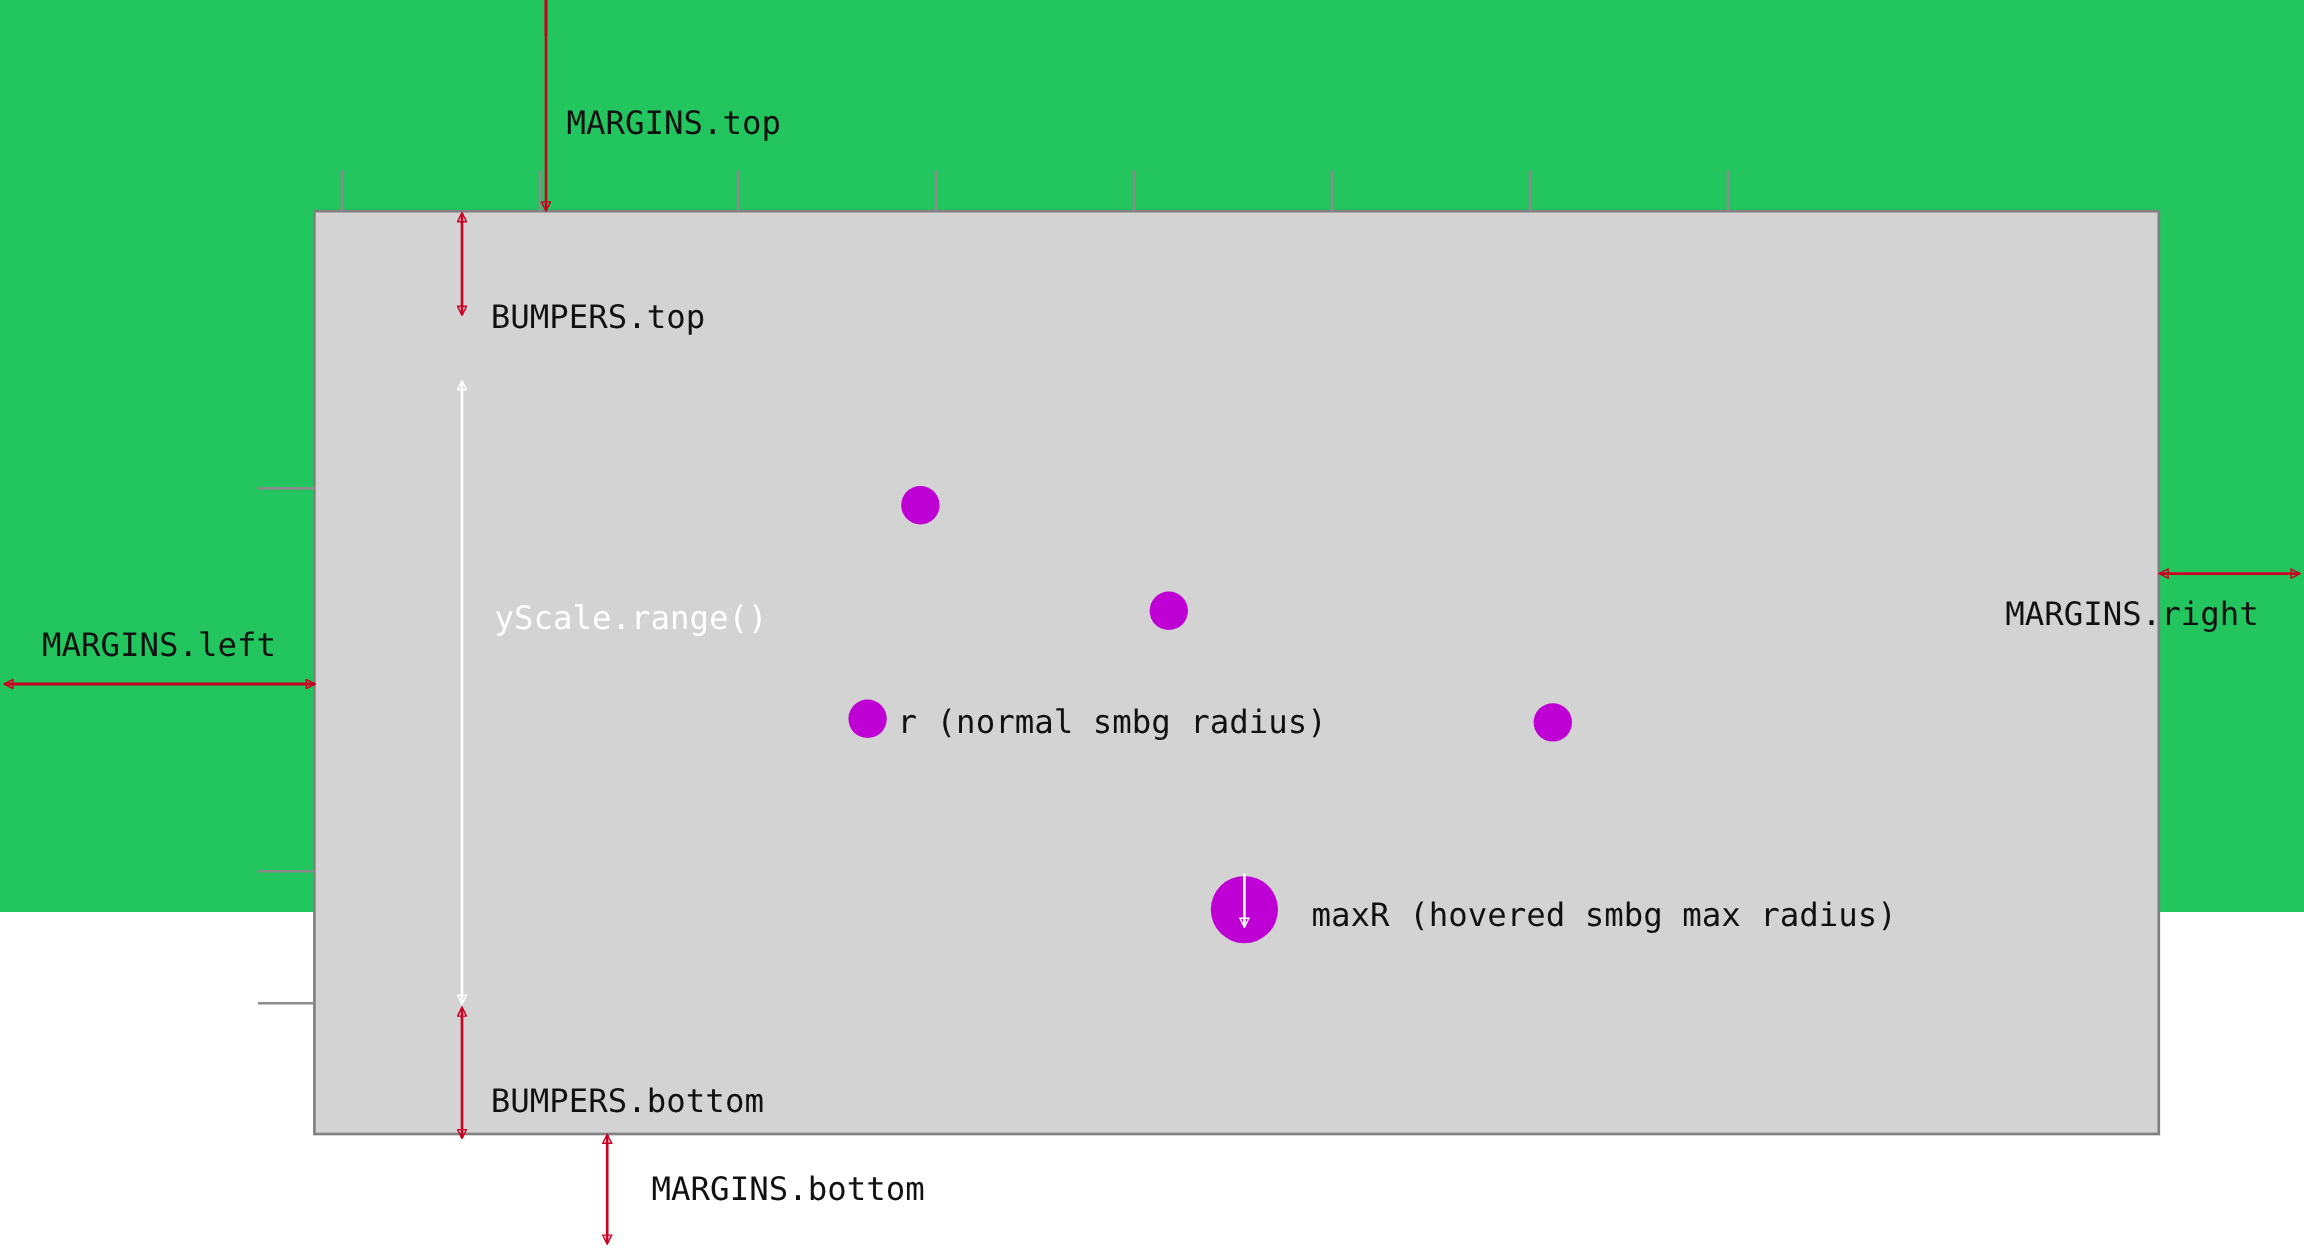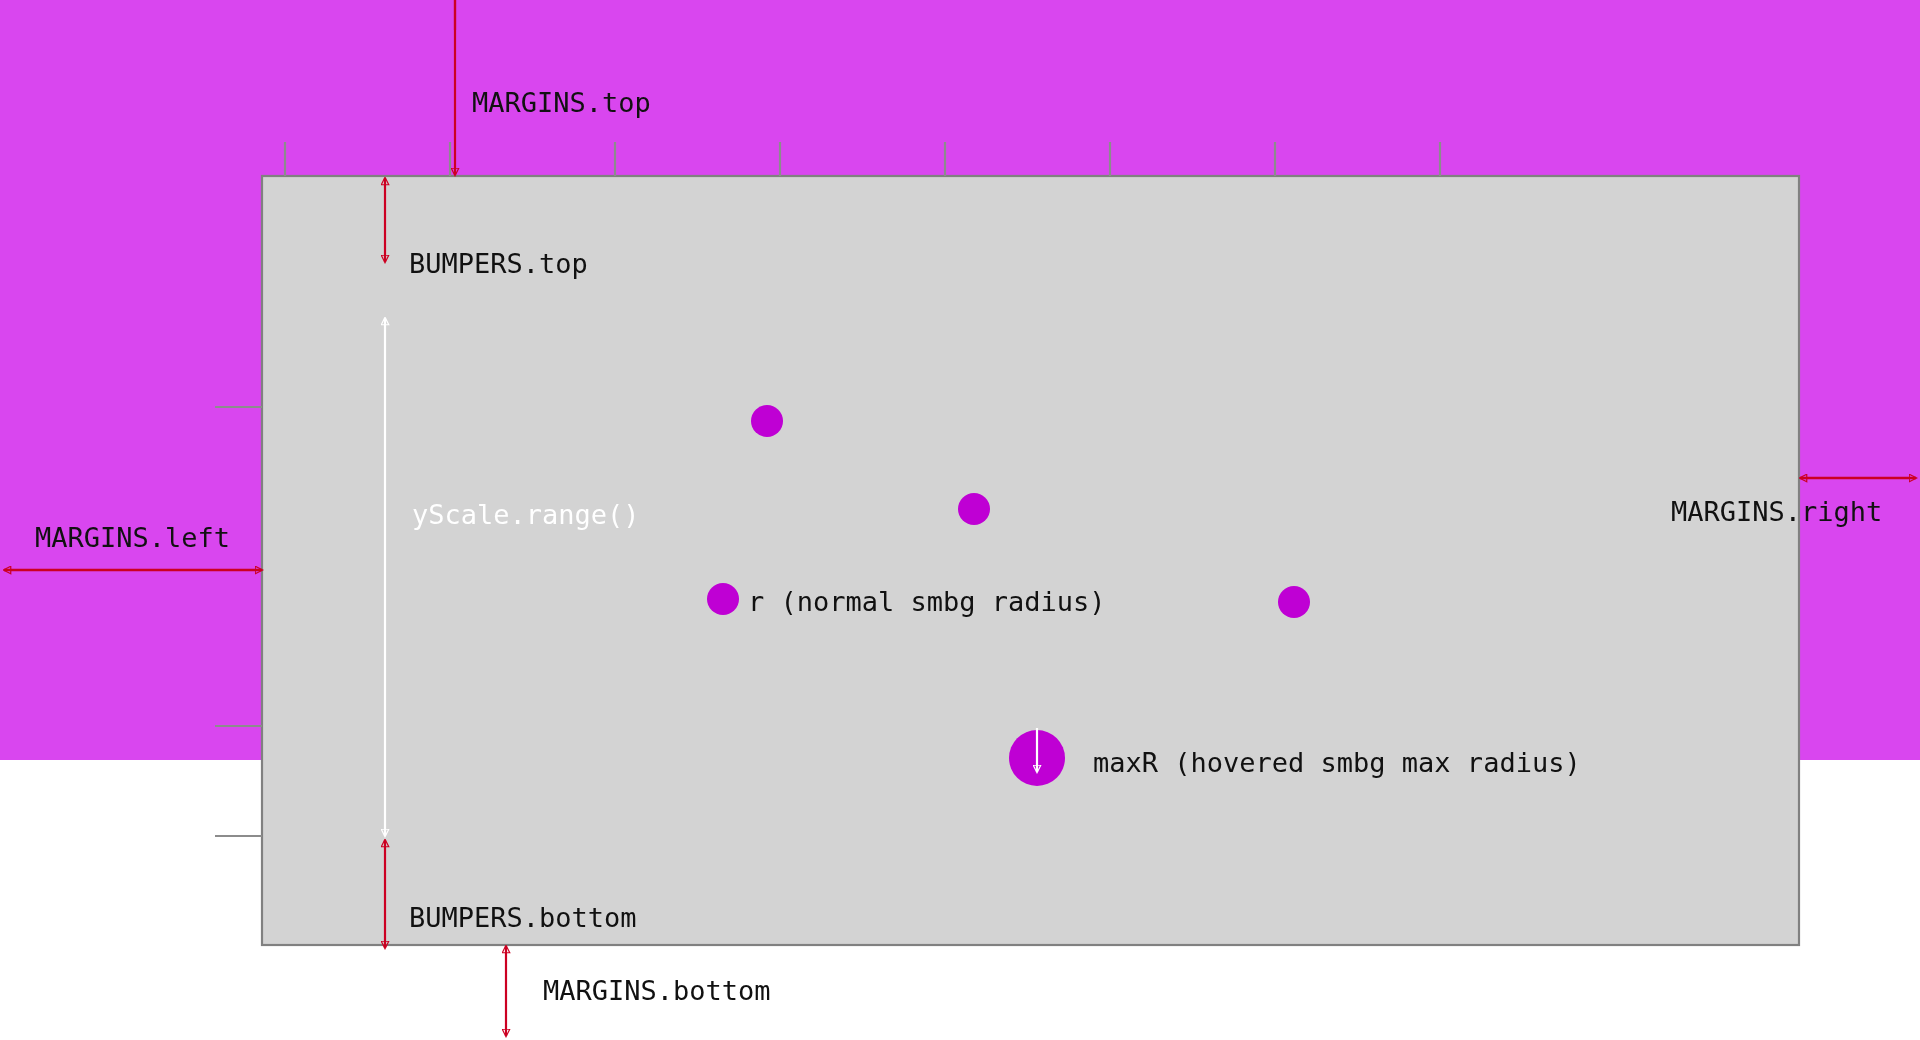--- a/index.html
+++ b/index.html
@@ -11,21 +11,21 @@
   body {
     width: 1920px;
     height: 1040px;
     overflow: hidden;
     font-family: "DejaVu Sans Mono", "Liberation Mono", monospace;
   }
   #stage {
     position: relative;
     width: 1920px;
     height: 760px;
-    background: #d946ef;
+    background: #22c55e;
   }
   #diagram-svg {
     position: absolute;
     left: 0;
     top: 0;
     width: 1920px;
     height: 1040px;
     display: block;
   }
   .lbl {

